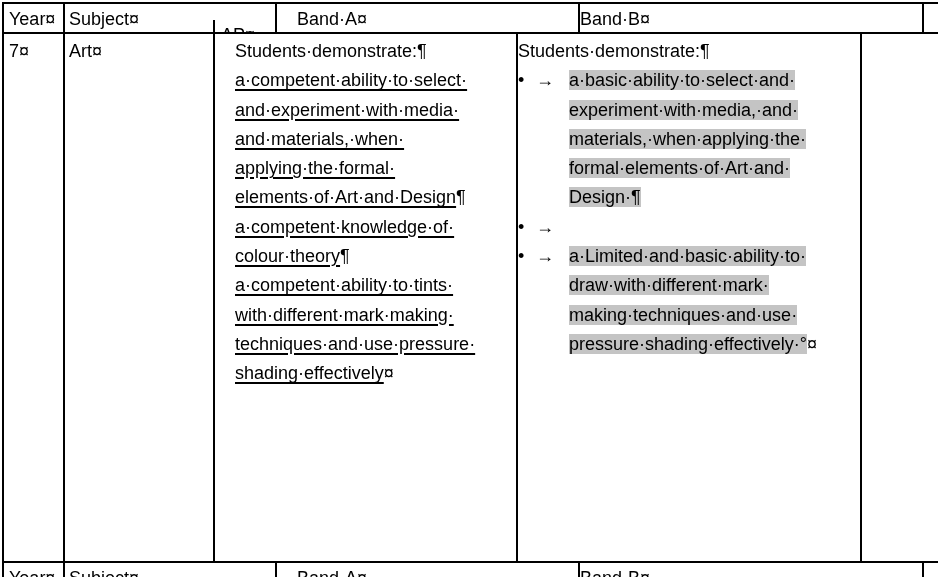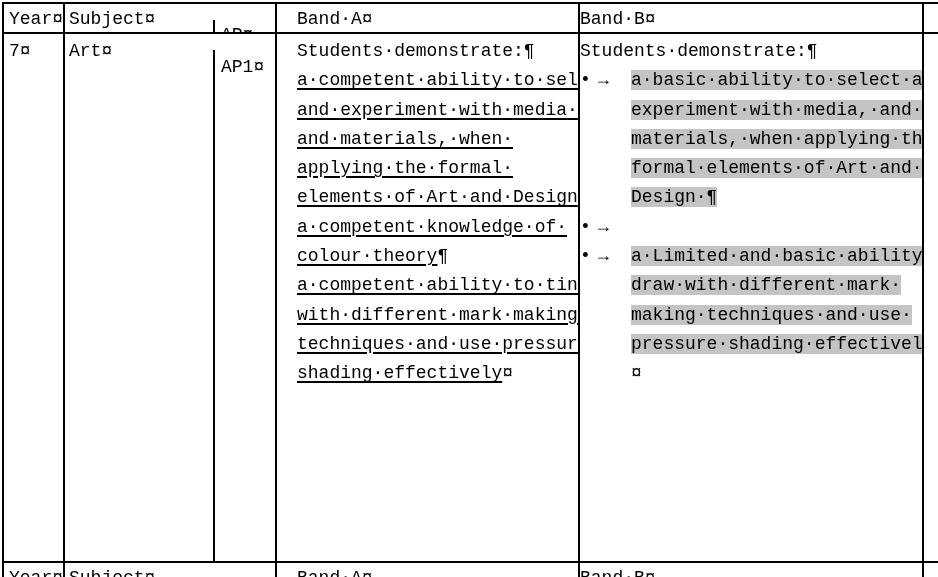--- a/index.html
+++ b/index.html
@@ -1,19 +1,19 @@
 <!DOCTYPE html>
 <html style="--hl: #c4c4c4;"><head>
 <meta charset="utf-8">
 <style>
   html,body{margin:0;padding:0;}
   .screen{
     position:relative;width:938px;height:577px;background:#ffffff;
     overflow:hidden;color:#000;
-    font-family:Liberation Mono, monospace;
+    font-family:Liberation Sans, sans-serif;
   }
   .doc-table{
     position:absolute;left:2px;top:2px;width:936px;
     border-top:2px solid #000;
   }
   .trow{display:flex;border-bottom:2px solid #000;box-sizing:border-box;}
   .trow.header{height:30px;}
   .trow.content{height:529px;}
   .trow.partial{height:14px;border-bottom:none;overflow:hidden;}
   .cell{
@@ -65,23 +65,20 @@
       </div>
       <div class="cell c-extra"></div>
     </div>
 
     <div class="trow content">
       <div class="cell c-year">
         <span>7¤</span>
       </div>
       <div class="cell c-subject">
         <span>Art¤</span>
-      </div>
-      <div class="cell c-ap">
-        <span>AP1¤</span>
       </div>
 
       <div class="cell c-banda">
         <div>
           <span>Students·demonstrate:</span><span class="mark">¶</span>
         </div>
         <div>
           <span class="u">a·competent·ability·to·select·
 and·experiment·with·media·
 and·materials,·when·

